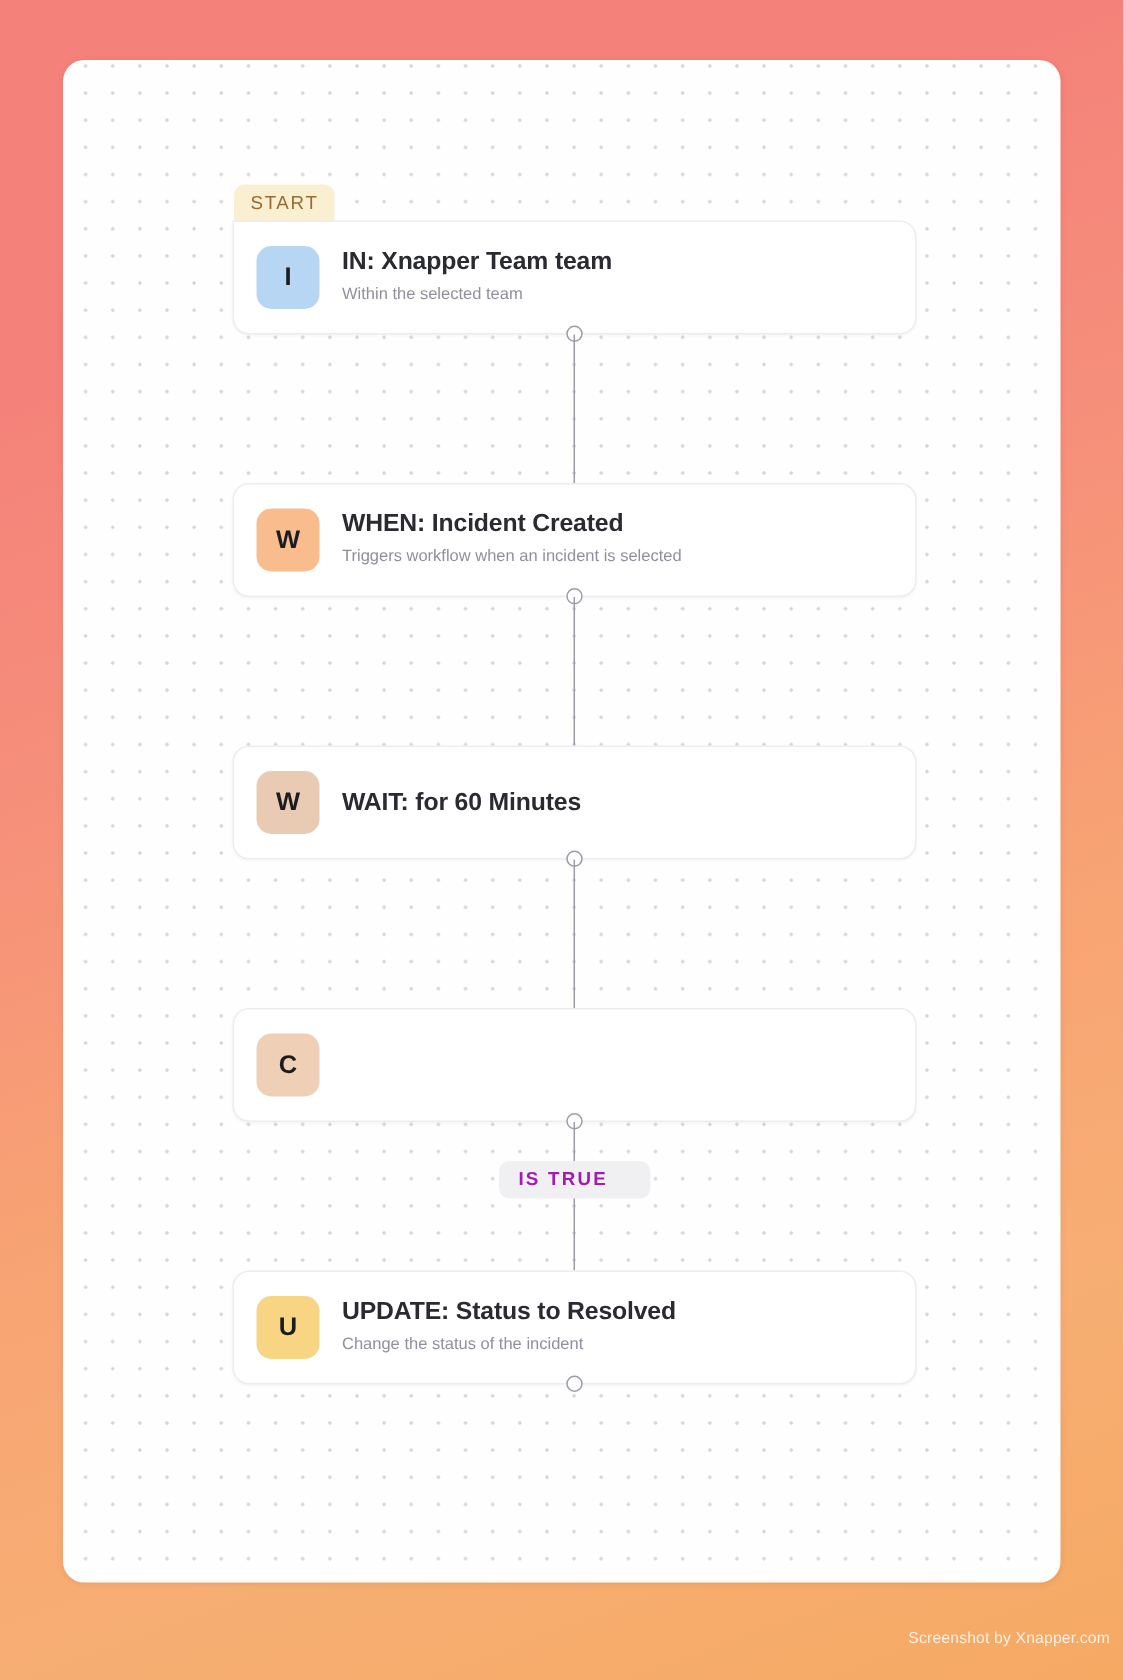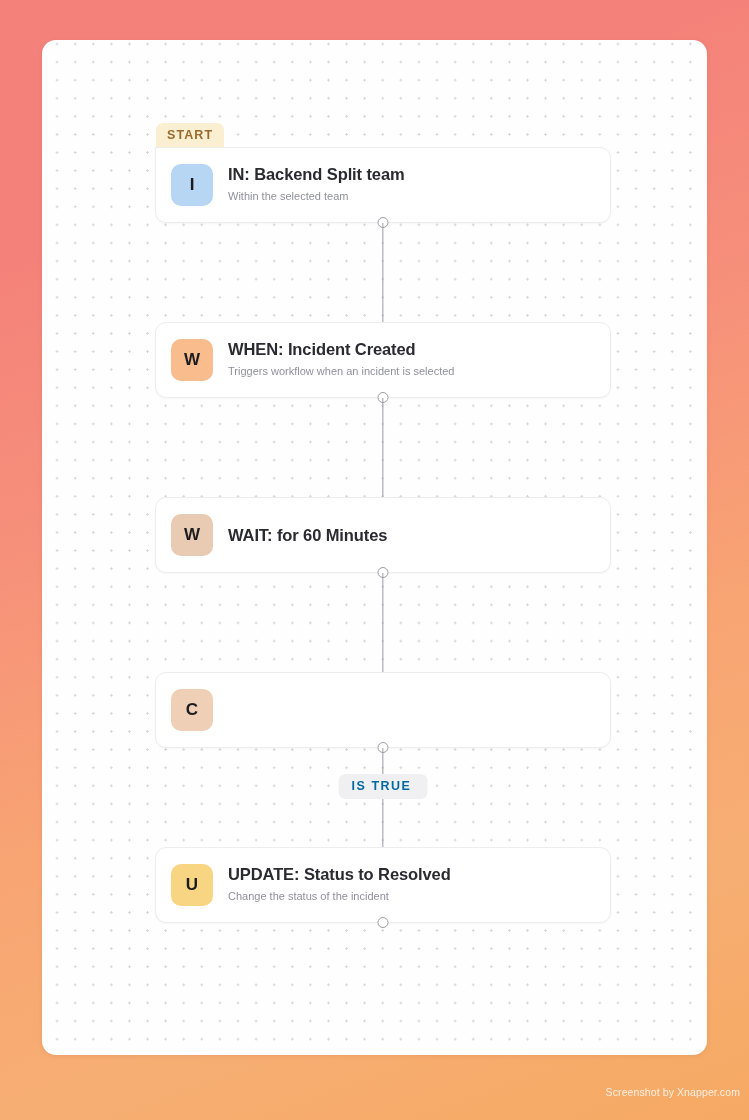--- a/index.html
+++ b/index.html
@@ -46,21 +46,21 @@
     top: 82px;
     width: 456px;
   }
 
   
   .start-badge {
     display: inline-block;
     background: #FBEFD2;
     color: #9A6B2F;
     font-size: 12.5px;
-    font-weight: bold;
+    font-weight: normal;
     letter-spacing: 1.1px;
     padding: 5px 11px 6px 11px;
     border-radius: 7px 7px 0 0;
     margin-left: 1px;
     position: relative;
     top: 1px;
   }
 
   
   .node-card {
@@ -142,25 +142,25 @@
   }
   .connector .arrow svg { display: block; }
 
   
   .connector .branch-label {
     position: absolute;
     left: 50%;
     top: 26px;
     transform: translateX(-50%);
     background: #F0F0F2;
-    color: #0369a1;
+    color: #a21caf;
     font-size: 12.5px;
     font-weight: bold;
     letter-spacing: 1.5px;
-    padding: 5px 16px 6px 13px;
+    padding: 5px 28px 6px 13px;
     border-radius: 7px;
     white-space: nowrap;
   }
 
   
   .terminal-port {
     position: relative;
     height: 12px;
     width: 456px;
   }
@@ -198,21 +198,21 @@
 
     
     <div class="start-badge">START</div>
 
     
     <div class="node-card tight">
       <div class="node-tile" style="background:#B6D6F4">
         <span>I</span>
       </div>
       <div class="node-text">
-        <div class="node-title">IN: Backend Split team</div>
+        <div class="node-title">IN: Xnapper Team team</div>
         <div class="node-sub">Within the selected team</div>
       </div>
     </div>
 
     
     <div class="connector">
       <div class="port"></div>
       <div class="stem"></div>
       <div class="arrow">
         <svg width="15" height="13" viewBox="0 0 15 13">

